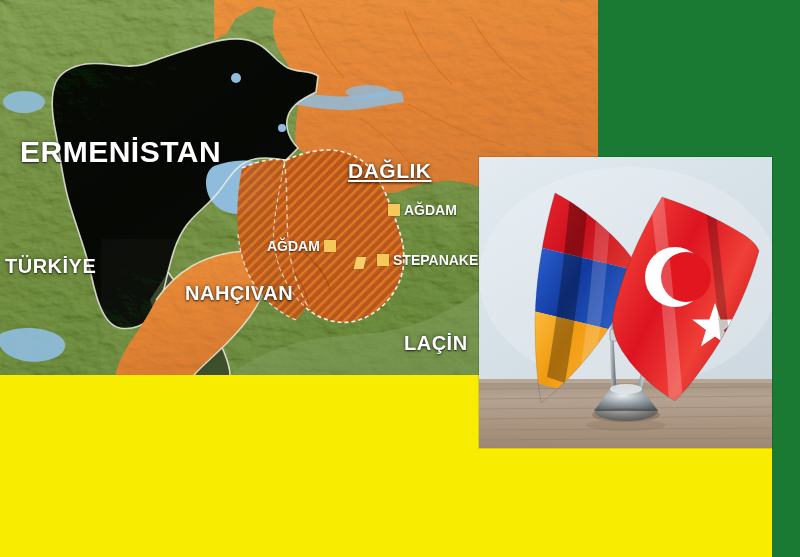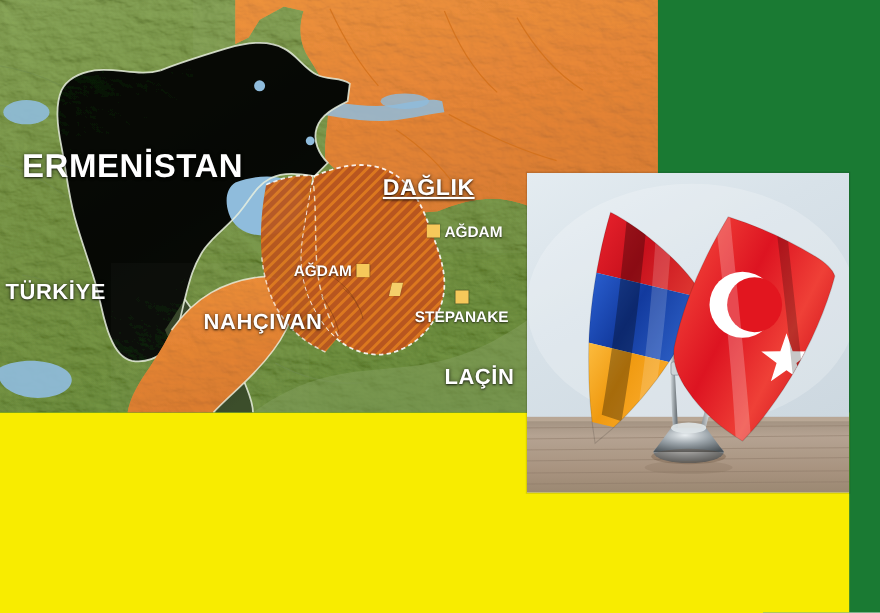--- a/index.html
+++ b/index.html
@@ -25,21 +25,21 @@
   .lbl-iran{left:404px;top:333px;font-size:20px;}
   .lbl-daglik{left:348px;top:160px;font-size:21px;text-decoration:underline;}
   .lbl-karabag{left:348px;top:180px;font-size:21px;}
 
   .citylabel{position:absolute;color:#ffffff;font-weight:bold;font-size:14px;
     text-shadow:0 1px 2px rgba(0,0,0,.75);white-space:nowrap;display:flex;align-items:center;gap:4px;
     font-family:"Liberation Sans",sans-serif;}
   .citysq{width:12px;height:12px;background:#f6c85a;display:inline-block;flex:0 0 auto;
     box-shadow:0 0 1px rgba(0,0,0,.6);}
   .c-agdam{left:388px;top:202px;}
-  .c-stepanakert{left:377px;top:264px;flex-direction:column;}
+  .c-stepanakert{left:377px;top:252px;}
   .c-lacin{left:267px;top:238px;}
   .c-lacin .citysq{order:2;}
   .dot-small{position:absolute;left:355px;top:257px;width:10px;height:12px;background:#f4cf6a;
     transform:skewX(-14deg);box-shadow:0 0 1px rgba(0,0,0,.5);}
 
   
   .photo{position:absolute;left:479px;top:157px;width:293px;height:291px;overflow:hidden;
     box-shadow:0 0 0 1px rgba(0,0,0,.12);}
   .photo-svg{display:block;width:293px;height:291px;}
 </style>

